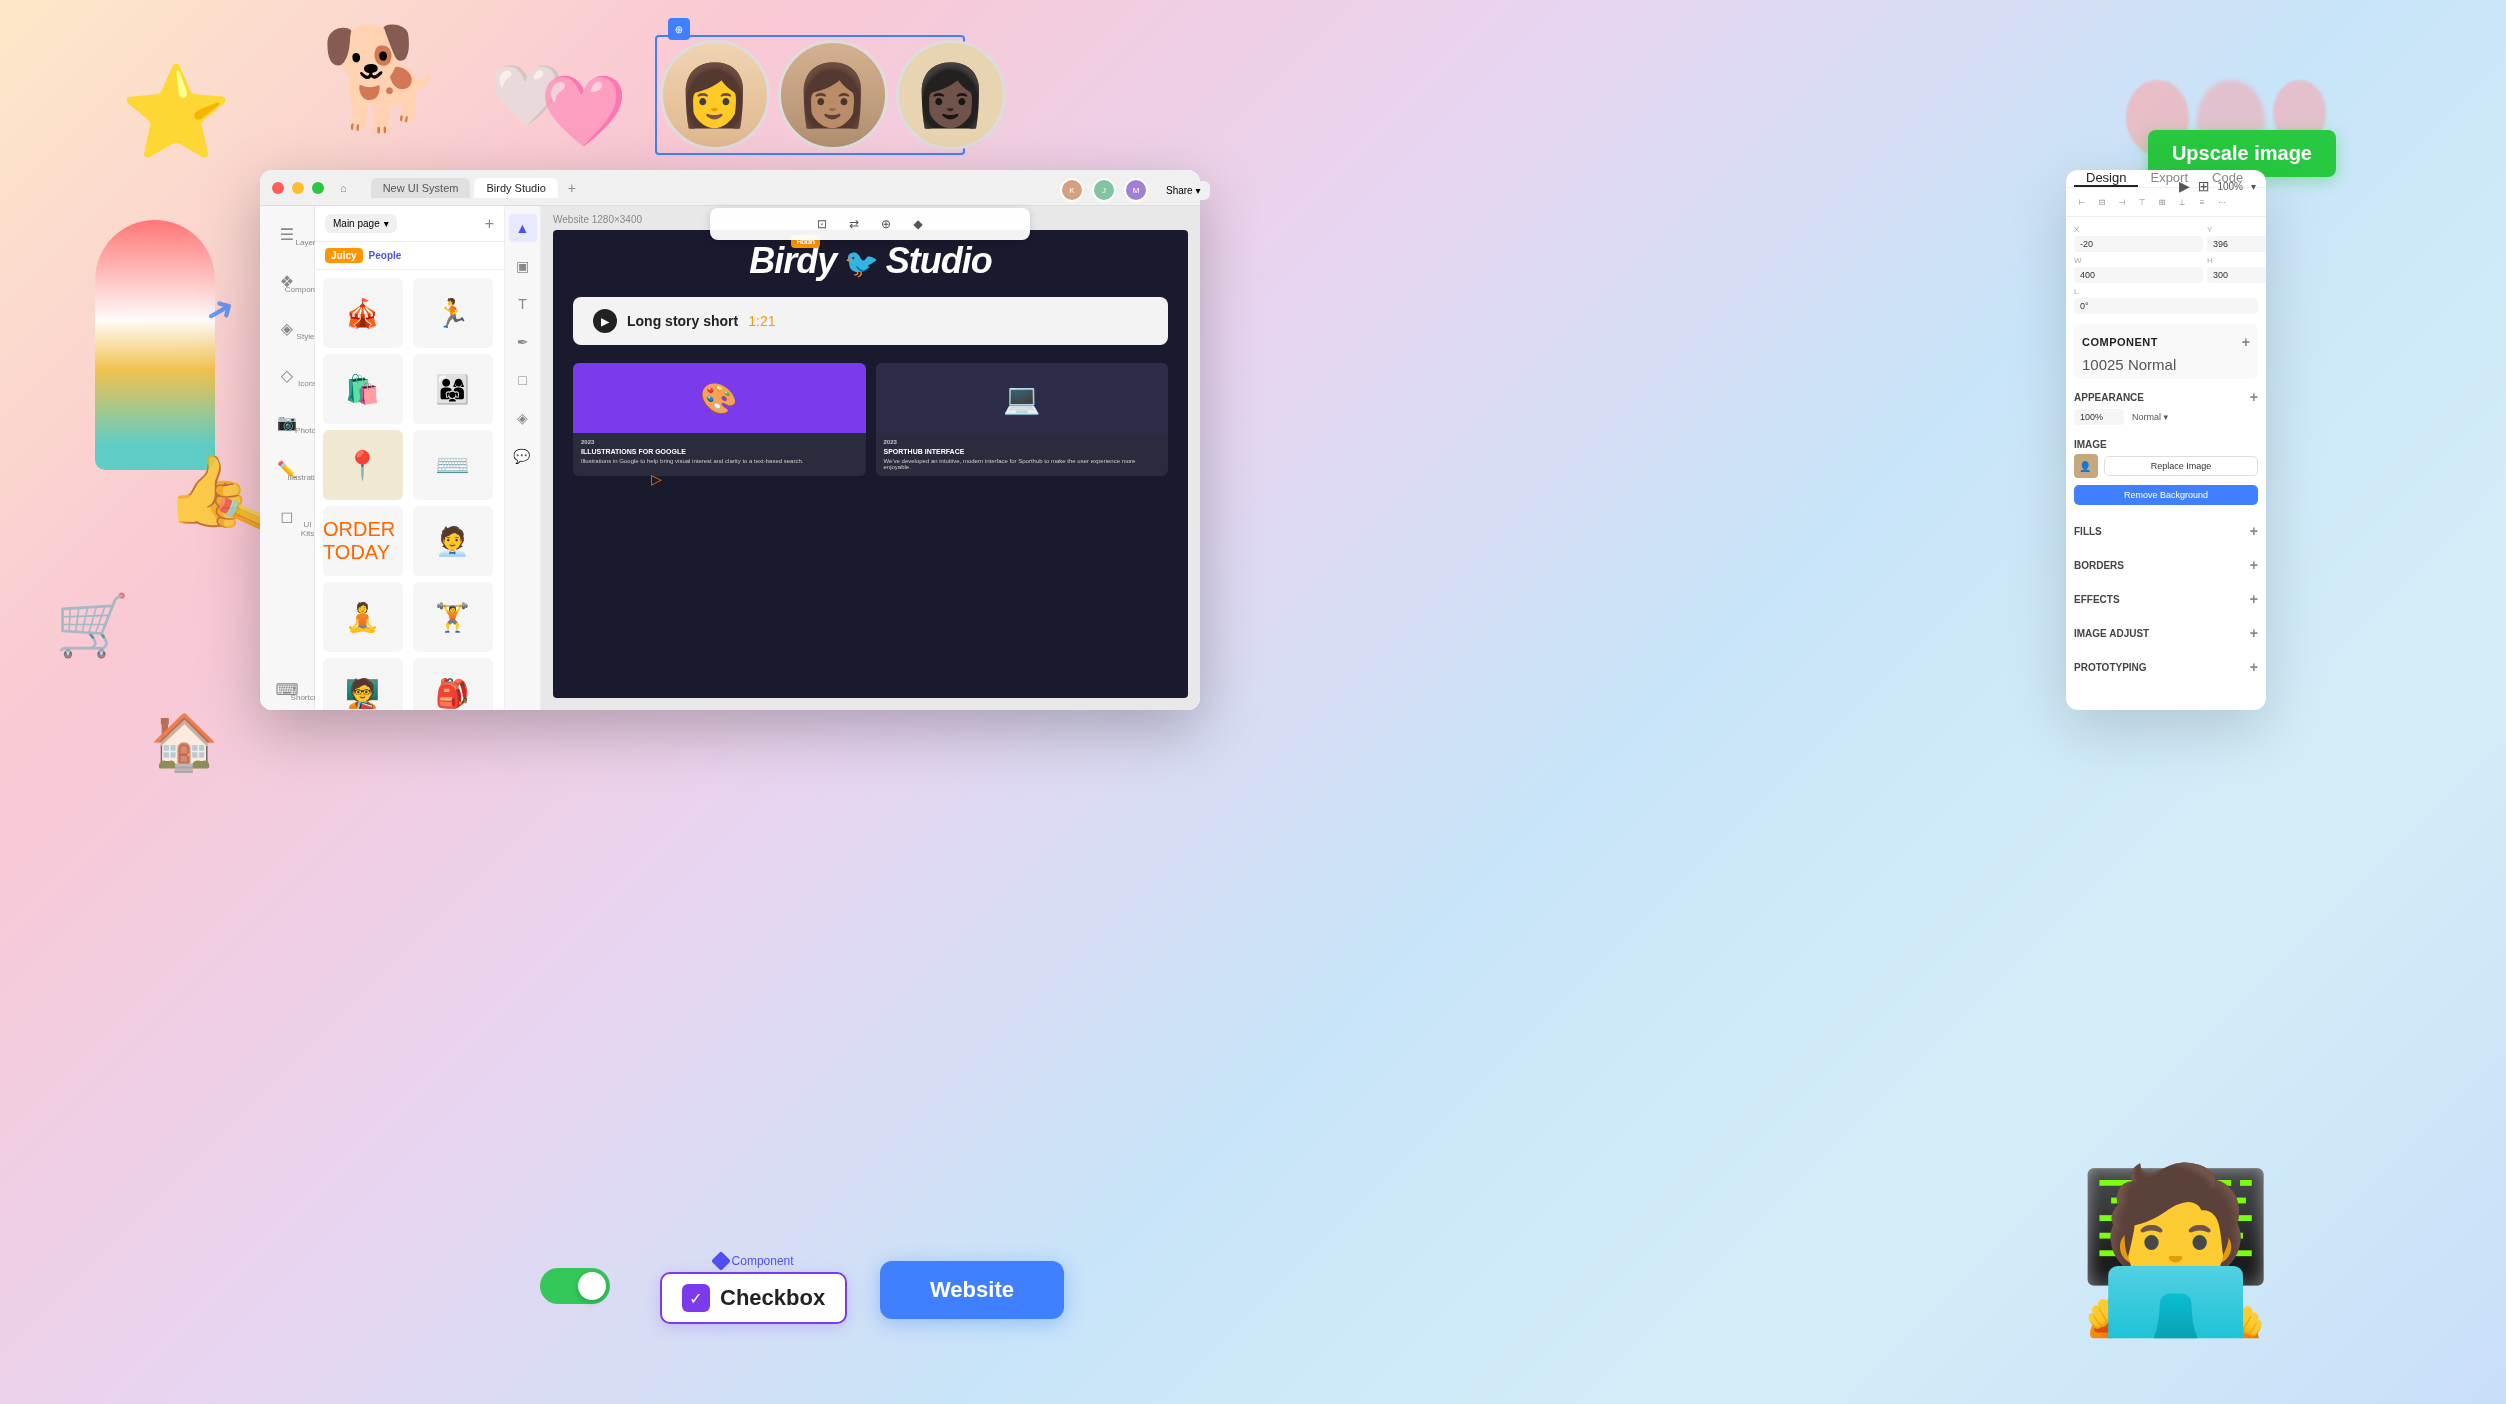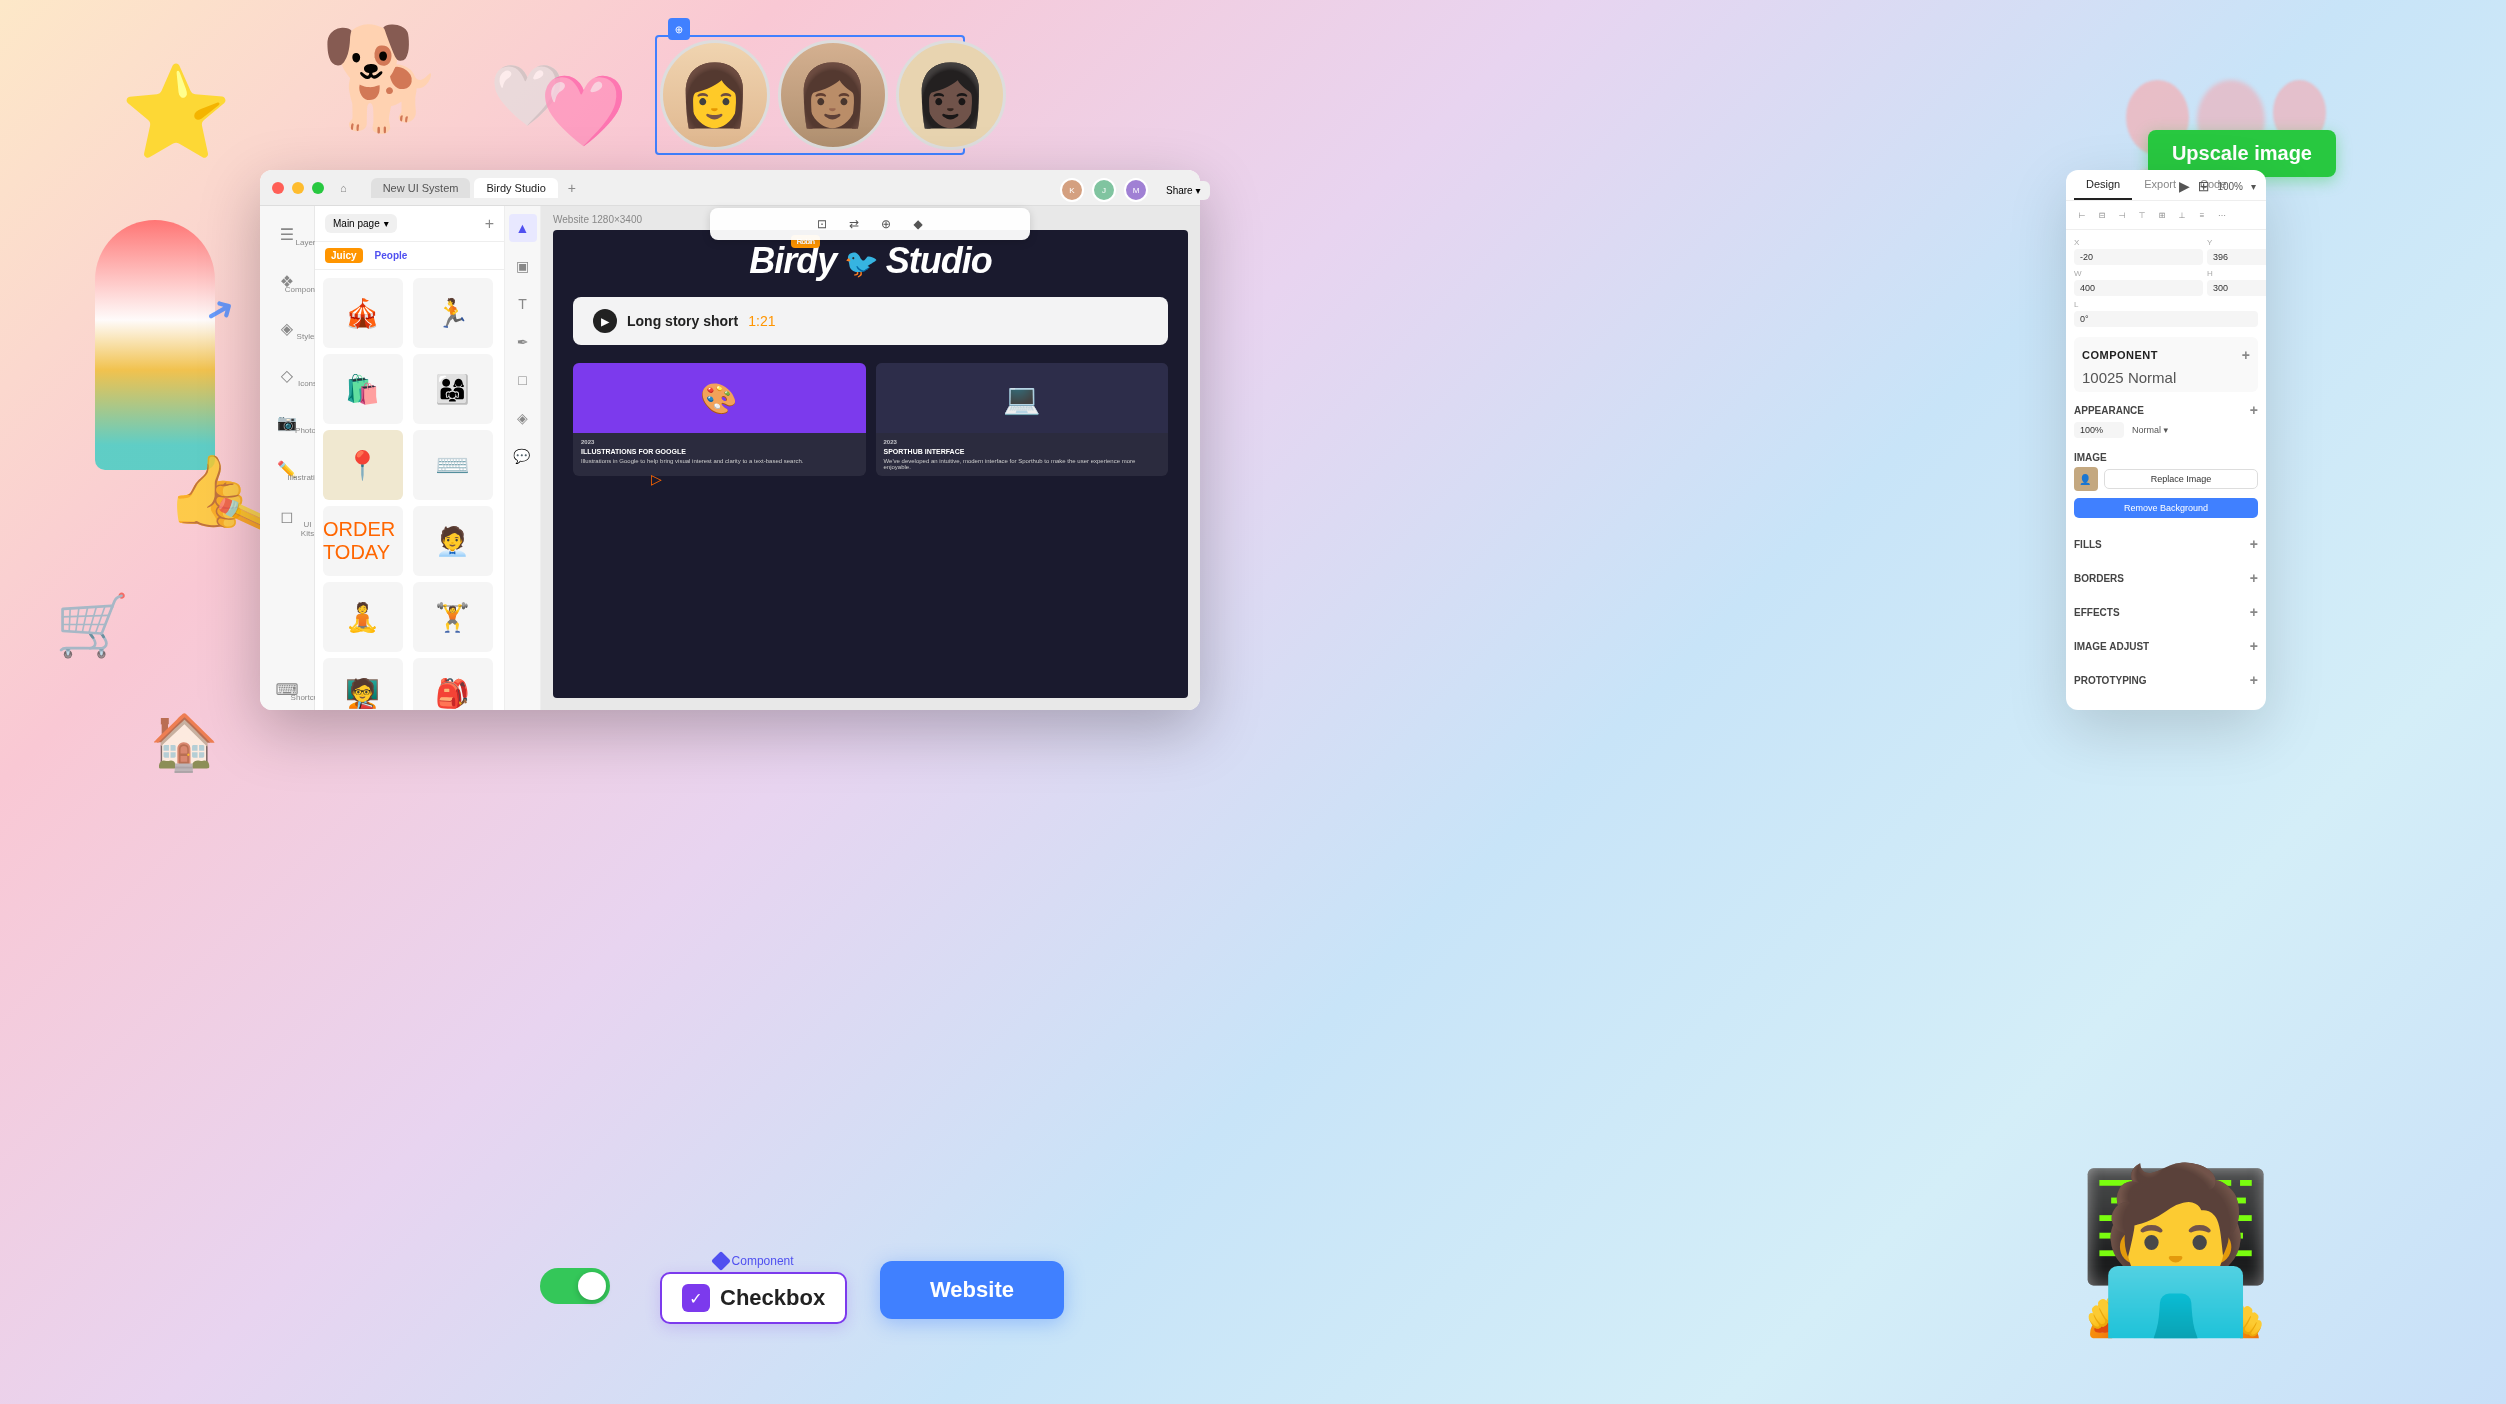--- a/index.html
+++ b/index.html
@@ -305,22 +305,22 @@
       overflow: hidden;
       display: flex;
       flex-direction: column;
     }
     .right-panel-tabs {
       display: flex;
       border-bottom: 1px solid #eee;
       padding: 0 8px;
     }
     .rpanel-tab {
-      padding: 8px 12px;
-      font-size: 11px;
+      padding: 0 12px;
+      font-size: 13px;
       color: #888;
       cursor: pointer;
       border-bottom: 2px solid transparent;
     }
     .rpanel-tab.active {
       color: #222;
       border-bottom-color: #222;
     }
     .right-panel-body {
       flex: 1;
@@ -758,21 +758,21 @@
     </div>
 
     <div class="panel-sidebar">
       <div class="panel-header">
         <button class="panel-search-btn">
           <span>Main page</span>
           <span>▾</span>
         </button>
         <span style="font-size:16px;color:#888;cursor:pointer;margin-left:auto;">+</span>
       </div>
-      <div style="display:flex;align-items:flex-start;gap:6px;padding:6px 10px;border-bottom:1px solid #eee;">
+      <div style="display:flex;align-items:flex-start;padding:6px 10px;border-bottom:1px solid #eee;">
         <span class="panel-tag tag-orange">Juicy</span>
         <span class="panel-tag tag-blue">People</span>
       </div>
       <div class="panel-grid">
         <div class="panel-item">🎪</div>
         <div class="panel-item">🏃</div>
         <div class="panel-item">🛍️</div>
         <div class="panel-item">👨‍👩‍👧</div>
         <div class="panel-item" style="background:#f0e8d0;">📍</div>
         <div class="panel-item">⌨️</div>

